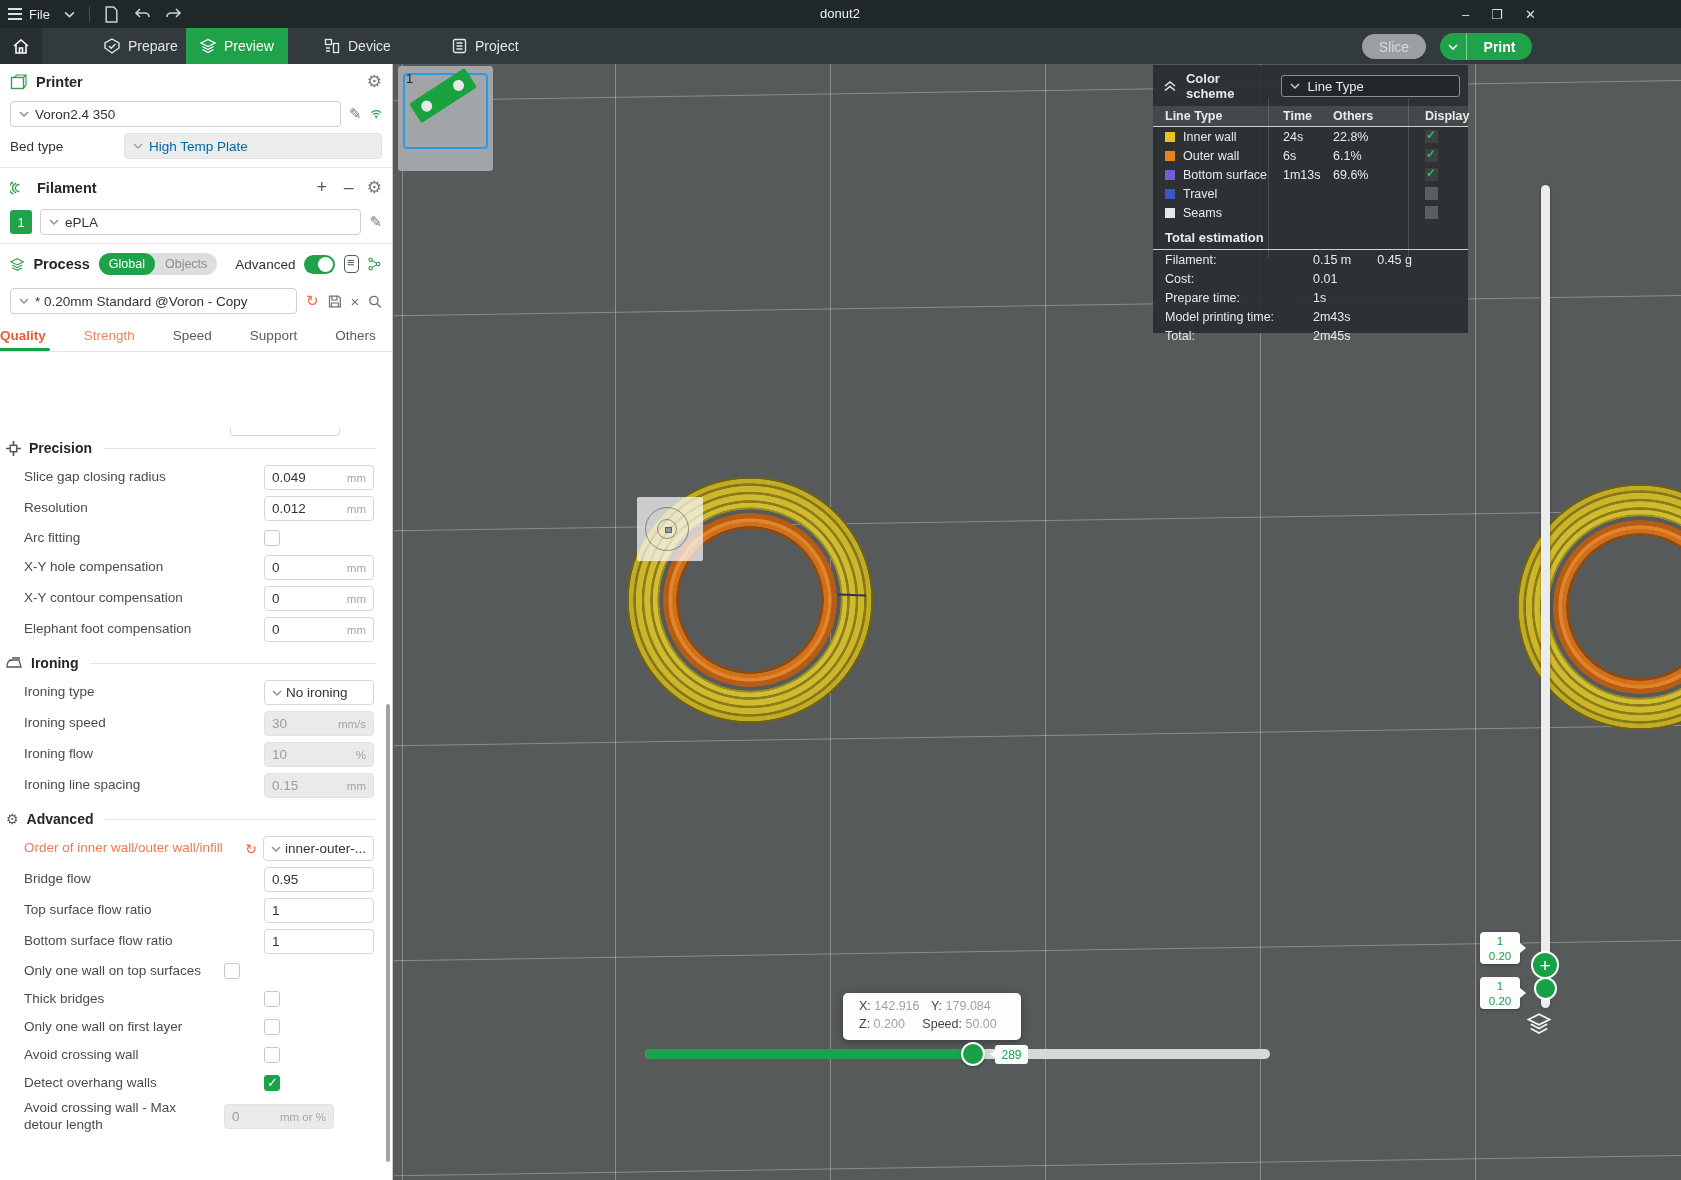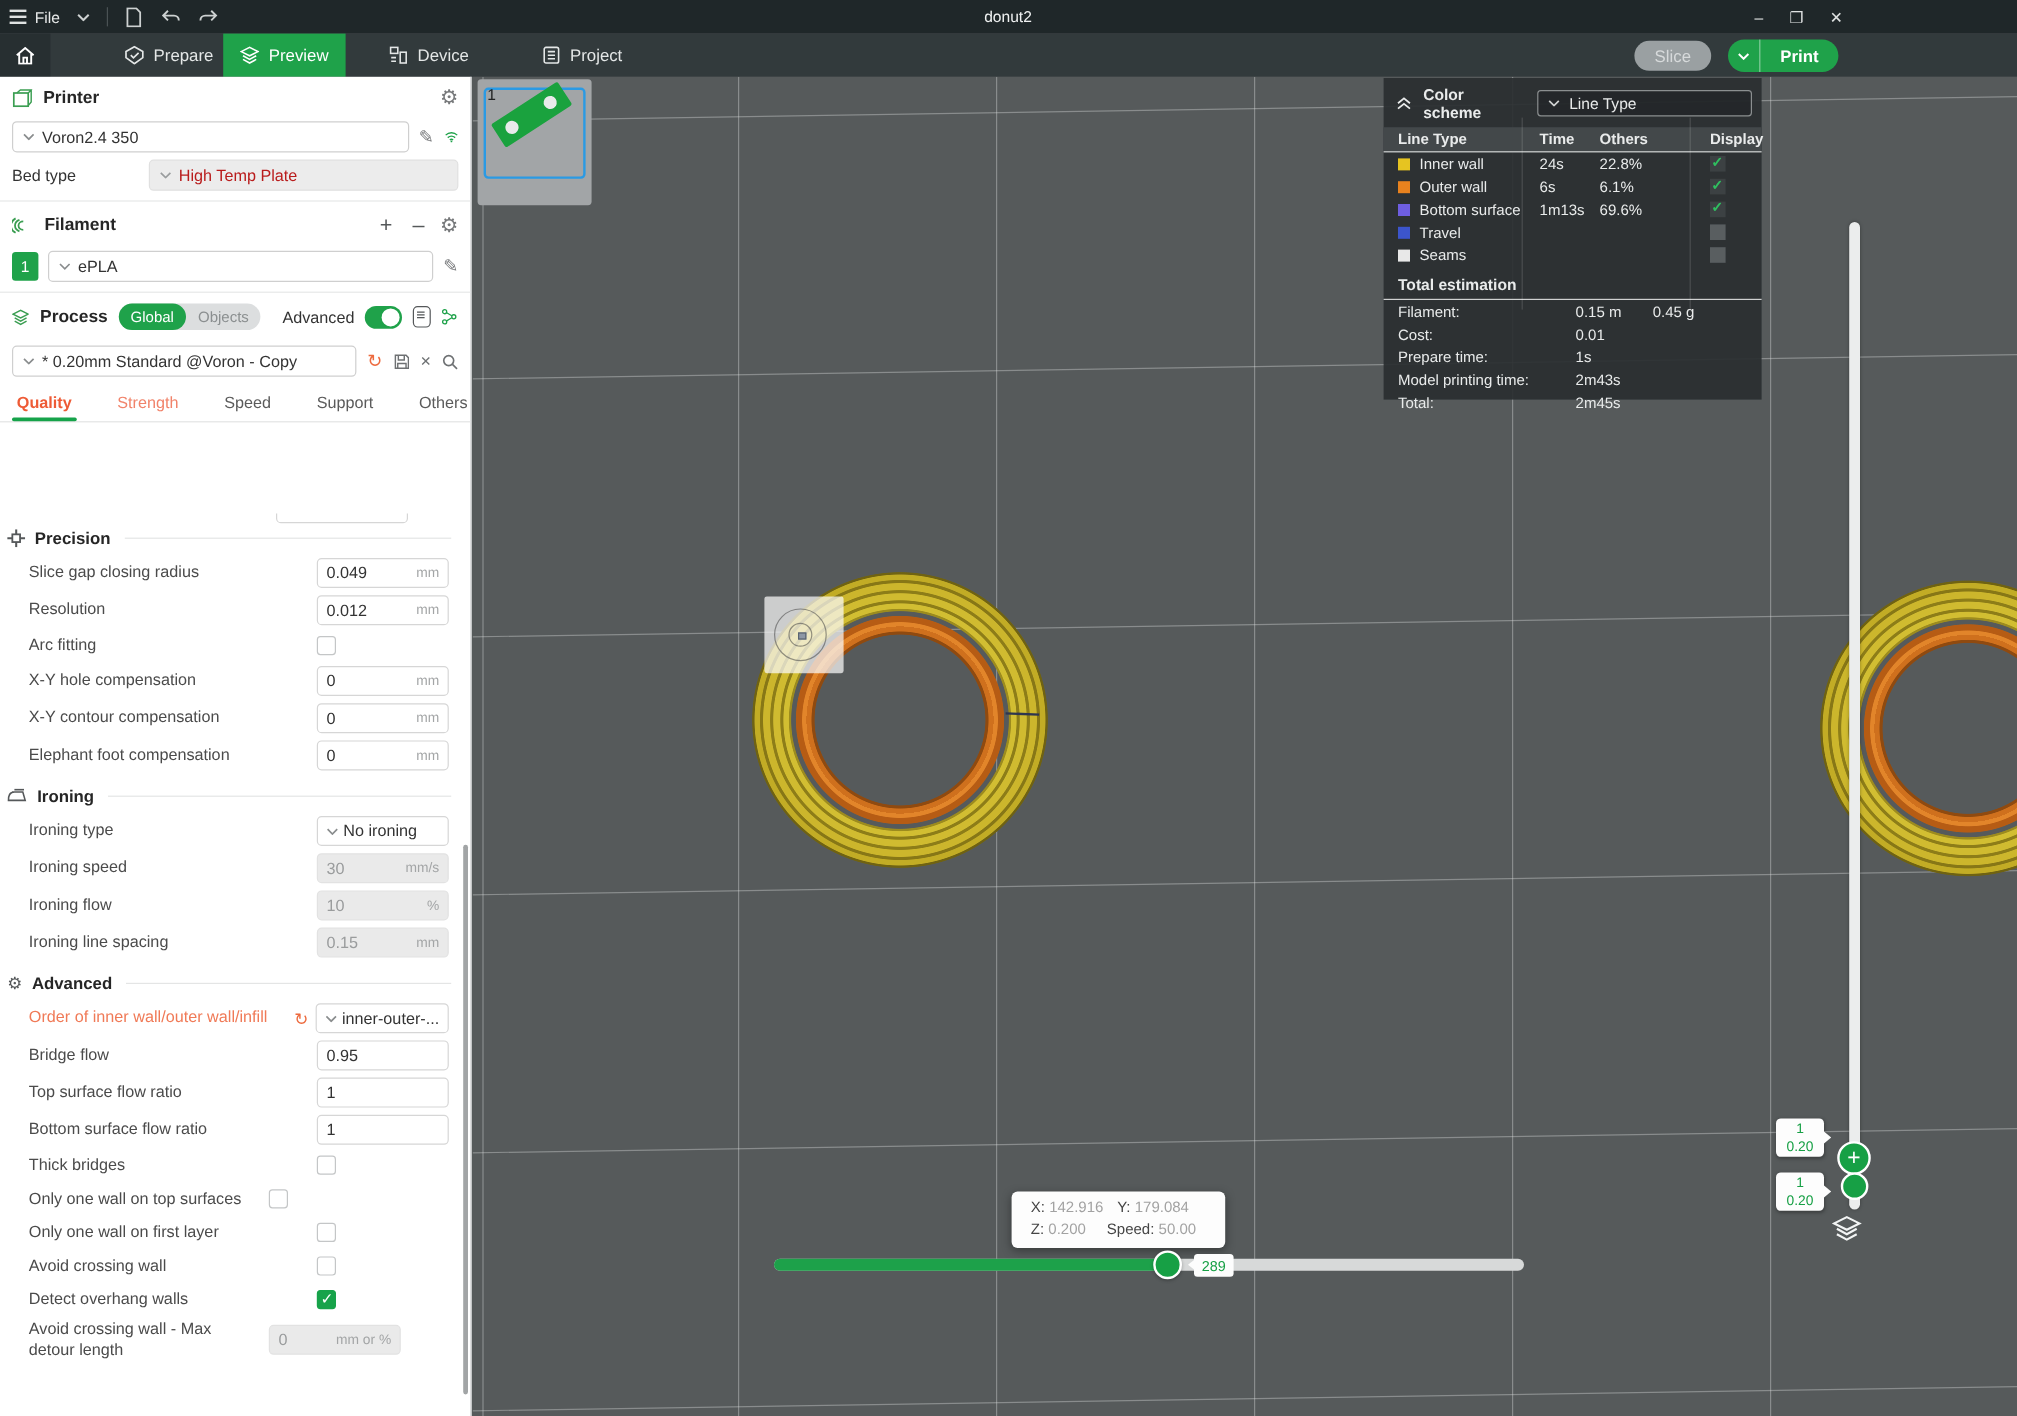--- a/index.html
+++ b/index.html
@@ -28,42 +28,42 @@
 
   
   #left-panel { position:absolute; left:0; top:64px; width:393px; height:1116px; background:#ffffff; border-right:1px solid #c9cbcc; }
   .sec-head { display:flex; align-items:center; gap:9px; padding:9px 10px 7px 10px; }
   .sec-title { font-size:14.5px; font-weight:bold; color:#262626; flex:0 0 auto; }
   .sec-spacer { flex:1; }
   .gear { color:#77797b; font-size:17px; line-height:1; }
   .pm { color:#55585a; font-size:18px; width:18px; text-align:center; }
   .combo { display:flex; align-items:center; gap:6px; border:1px solid #cfcfcf; border-radius:4px; height:26px; padding:0 8px; font-size:13.5px; color:#333; background:#fff; }
   .combo .chev { color:#8a8d8e; }
-  .combo.gray { background:#ececec; border-color:#e0e0e0; color:#b91c1c; }
+  .combo.gray { background:#ececec; border-color:#e0e0e0; color:#0369a1; }
   .rowline { display:flex; align-items:center; padding:4px 10px; gap:8px; }
   .hairline { height:1px; background:#e7e8e8; margin:4px 0 0 0; }
   #filament-slot { width:22px; height:24px; background:#1fa24a; color:#fff; font-size:13px; display:flex; align-items:center; justify-content:center; border-radius:3px; }
   .editico { color:#77797b; font-size:15px; }
   .pill-toggle { display:flex; background:#dcdedf; border-radius:12px; height:22px; align-items:center; font-size:12.5px; }
   .pill-toggle .on { background:#1fa24a; color:#fff; border-radius:12px; padding:0 10px; height:22px; display:flex; align-items:center; }
   .pill-toggle .off { color:#8b8f90; padding:0 10px; }
   .switch { width:36px; height:19px; background:#1fa24a; border-radius:10px; position:relative; }
   .switch::after { content:""; position:absolute; right:2px; top:2px; width:15px; height:15px; border-radius:50%; background:#fff; }
   #adv-label { font-size:13.5px; color:#333; }
   .listico { width:18px; height:18px; border:1.5px solid #55585a; border-radius:4px; position:relative; }
   .listico::after { content:"≡"; position:absolute; left:2px; top:-1px; font-size:13px; color:#55585a; }
 
   
   #preset-row { display:flex; align-items:center; gap:9px; padding:6px 10px 2px 10px; }
   #preset-combo { flex:0 0 287px; }
   .ricon { font-size:15px; color:#6e7173; }
   #reset-preset { color:#ed6a3e; font-size:15px; }
 
   
-  #ptab-row { display:flex; gap:0; padding:8px 4px 0 14px; border-bottom:1px solid #e3e4e4; }
+  #ptab-row { display:flex; gap:0; padding:8px 4px 0 0; border-bottom:1px solid #e3e4e4; }
   .ptab { font-size:13.5px; color:#5b5b5b; padding:4px 0 8px 0; margin-right:38px; position:relative; }
   .ptab.q { color:#ee5b36; font-weight:bold; }
   .ptab.q::after { content:""; position:absolute; left:-4px; right:-4px; bottom:0; height:3px; background:#16a34a; border-radius:2px; }
   .ptab.s { color:#f1836a; }
 
   
   #settings { position:absolute; left:0; top:364px; width:384px; height:752px; padding:2px 0 0 0; overflow:hidden; }
   #cutoff-field { position:absolute; left:230px; top:-10px; width:110px; height:18px; border:1px solid #d6d6d6; border-radius:4px; background:#fff; }
   .ghead { display:flex; align-items:center; gap:8px; padding:10px 8px 6px 6px; }
   .ghead .gtitle { font-size:14px; font-weight:bold; color:#262626; white-space:nowrap; }
@@ -447,25 +447,25 @@
           <span class="sval">1</span>
         </span>
     </div>
     <div class="srow">
       <span class="slabel">Bottom surface flow ratio</span>
       <span class="sfield">
           <span class="sval">1</span>
         </span>
     </div>
     <div class="srow">
+      <span class="slabel" style="max-width:200px;">Only one wall on top surfaces</span>
+      <span class="cb"></span>
+    </div>
+    <div class="srow">
       <span class="slabel">Thick bridges</span>
-      <span class="cb"></span>
-    </div>
-    <div class="srow">
-      <span class="slabel" style="max-width:200px;">Only one wall on top surfaces</span>
       <span class="cb"></span>
     </div>
     <div class="srow">
       <span class="slabel">Only one wall on first layer</span>
       <span class="cb"></span>
     </div>
     <div class="srow">
       <span class="slabel">Avoid crossing wall</span>
       <span class="cb"></span>
     </div>

